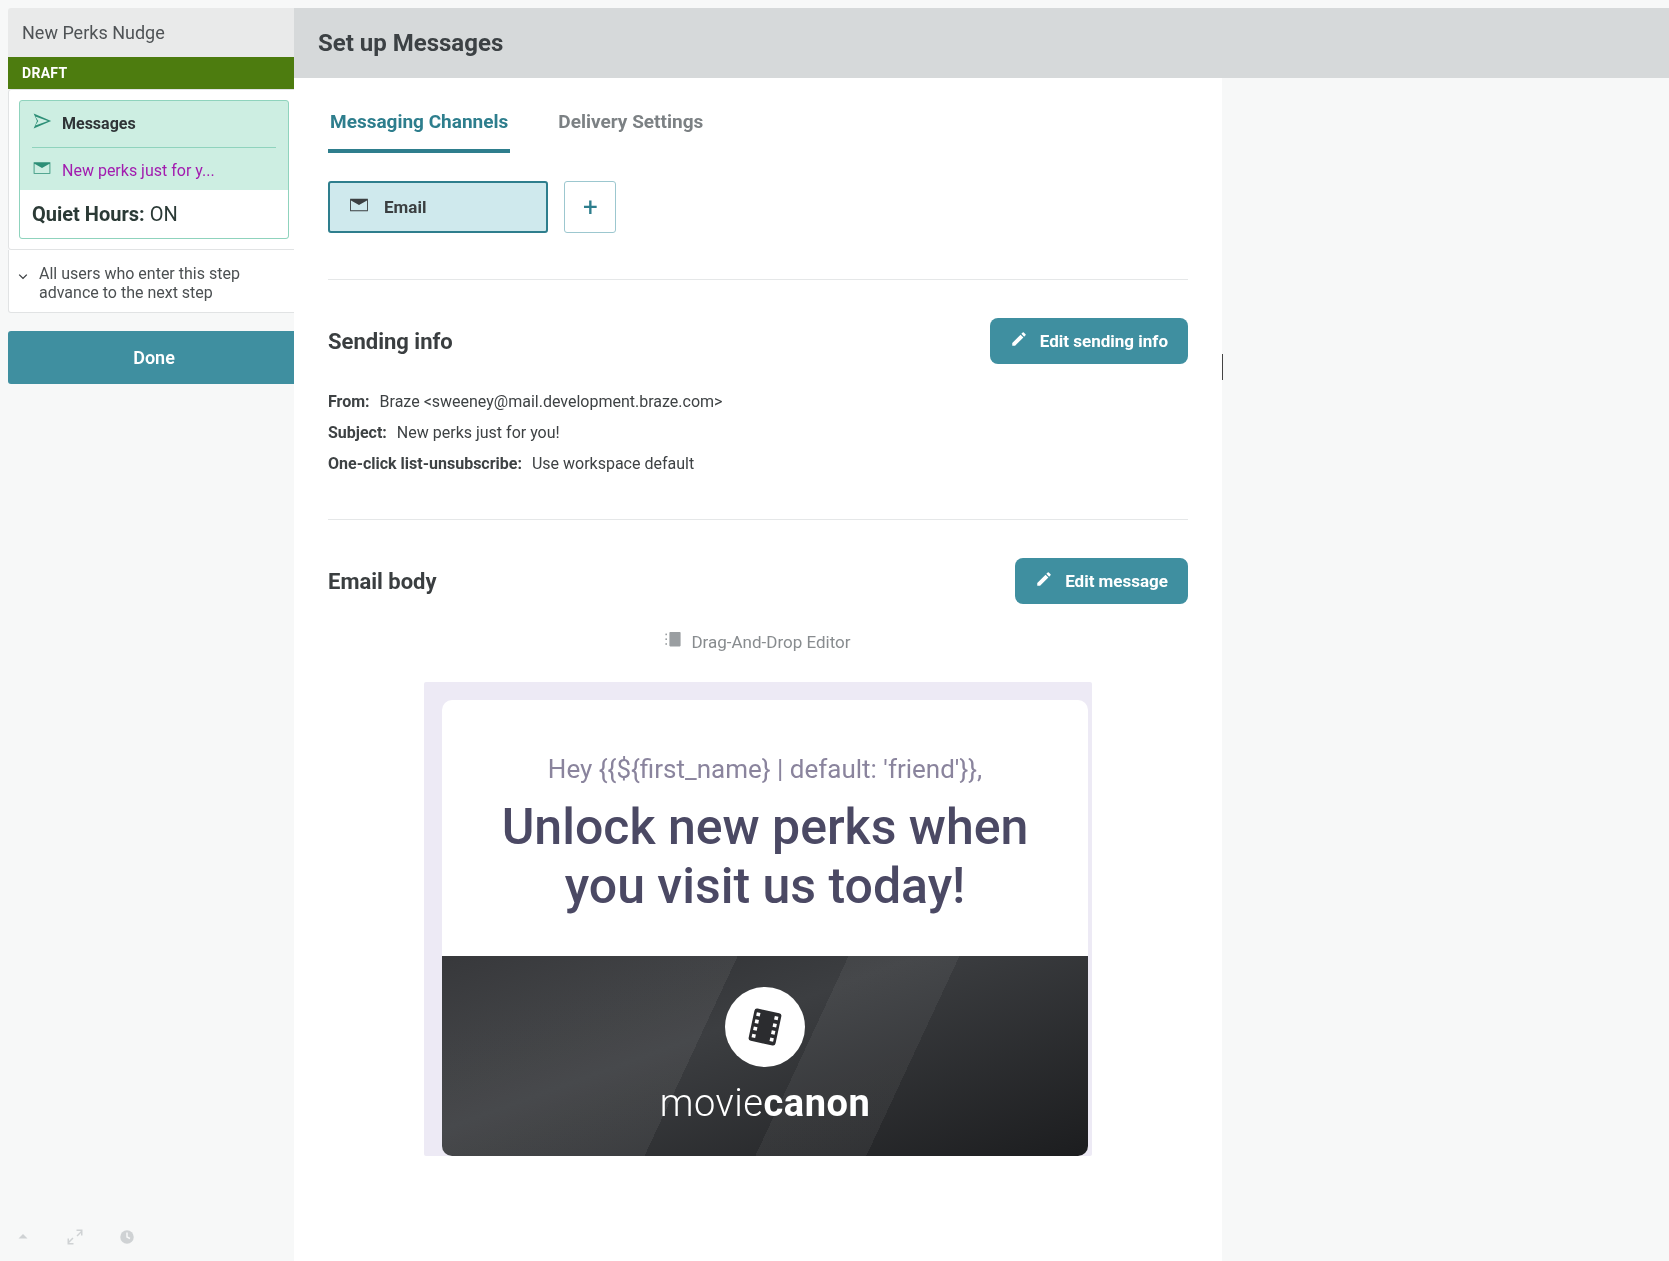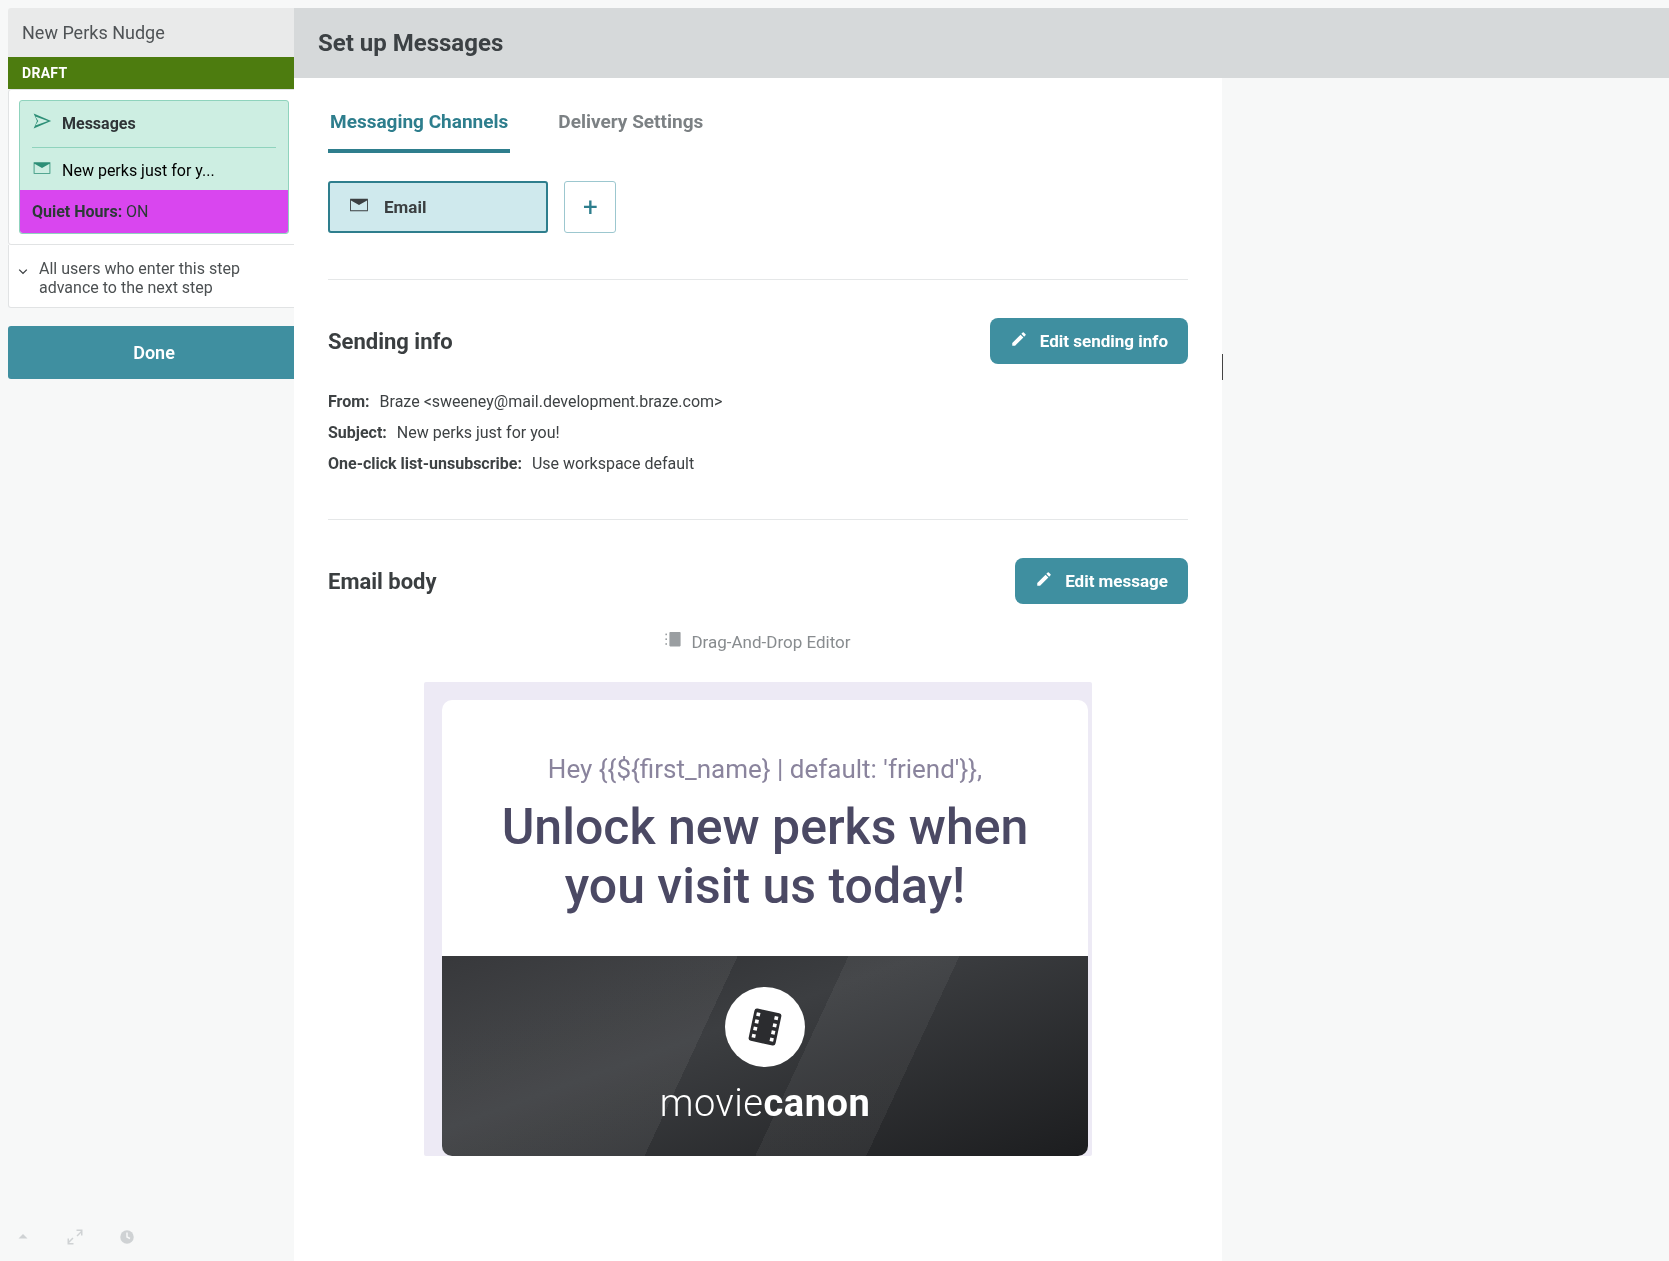--- a/index.html
+++ b/index.html
@@ -54,30 +54,30 @@
     gap: 10px;
     padding-bottom: 12px;
     border-bottom: 1px solid #8fd3bd;
   }
   .sb-msg-header span { font-weight: 700; color: #2f3437; font-size: 16px; }
   .sb-msg-row {
     display: flex;
     align-items: center;
     gap: 10px;
     padding: 12px 0 10px 0;
-    color: #000000;
+    color: #a21caf;
     font-size: 16px;
     white-space: nowrap;
     overflow: hidden;
   }
   .sb-quiet {
-    background: #d946ef;
+    background: #ffffff;
     padding: 12px 12px;
     border-radius: 0 0 3px 3px;
-    font-size: 16px;
+    font-size: 20px;
     color: #2b3a36;
     margin: 0 -12px -6px -12px;
   }
   .sb-quiet b { font-weight: 700; }
 
   .sb-advance {
     display: flex;
     gap: 8px;
     padding: 14px 6px 10px 6px;
     font-size: 16px;

